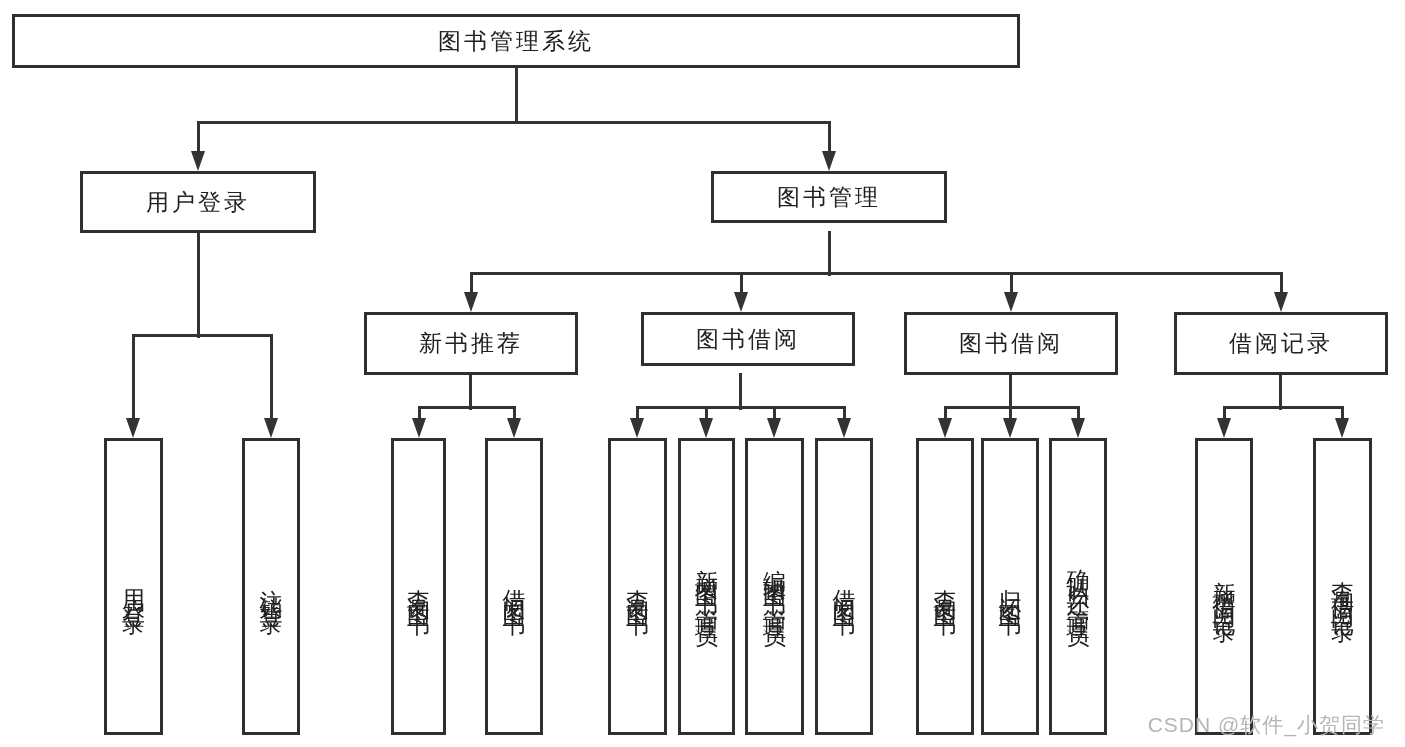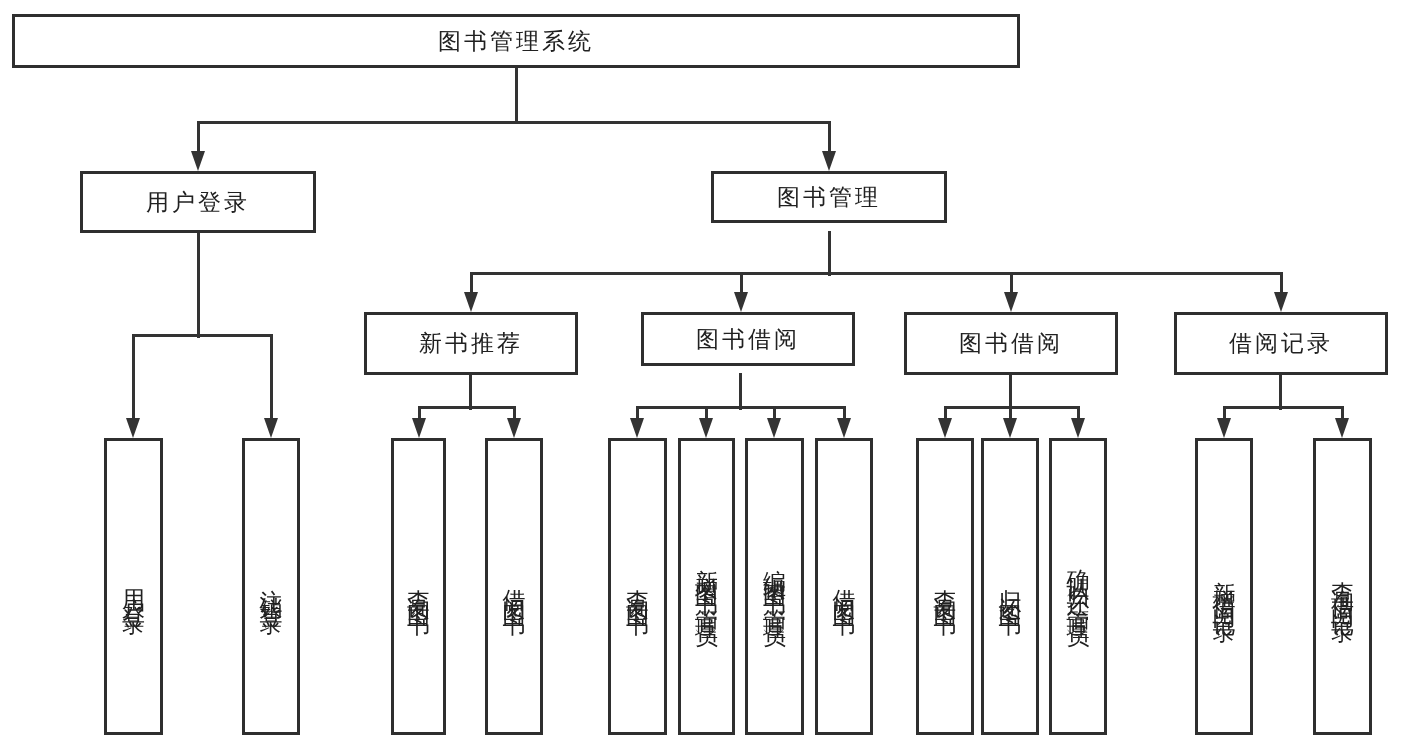--- a/index.html
+++ b/index.html
@@ -198,14 +198,15 @@
     <span class="vtext">确认归还（管理员）</span>
   </div>
 
   <div class="vnode" style="left:1195px; top:438px; width:58px; height:297px;">
     <span class="vtext">新增借阅记录</span>
   </div>
   <div class="vnode" style="left:1313px; top:438px; width:59px; height:297px;">
     <span class="vtext">查询借阅记录</span>
   </div>
 
+  <div class="watermark">CSDN @软件_小贺同学</div>
 
 </div>
 
 </body></html>

